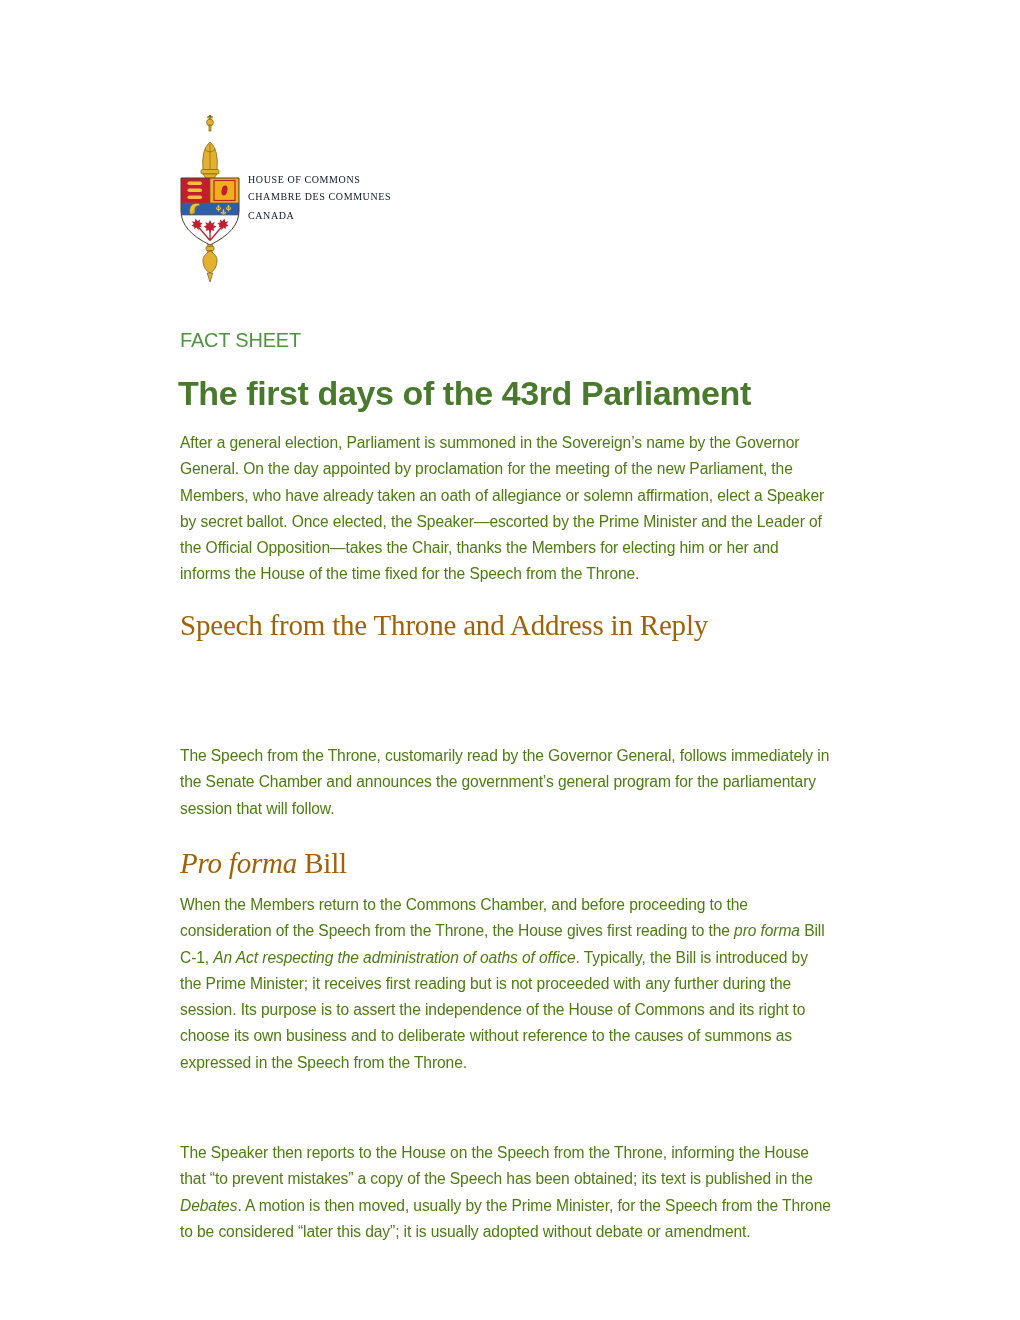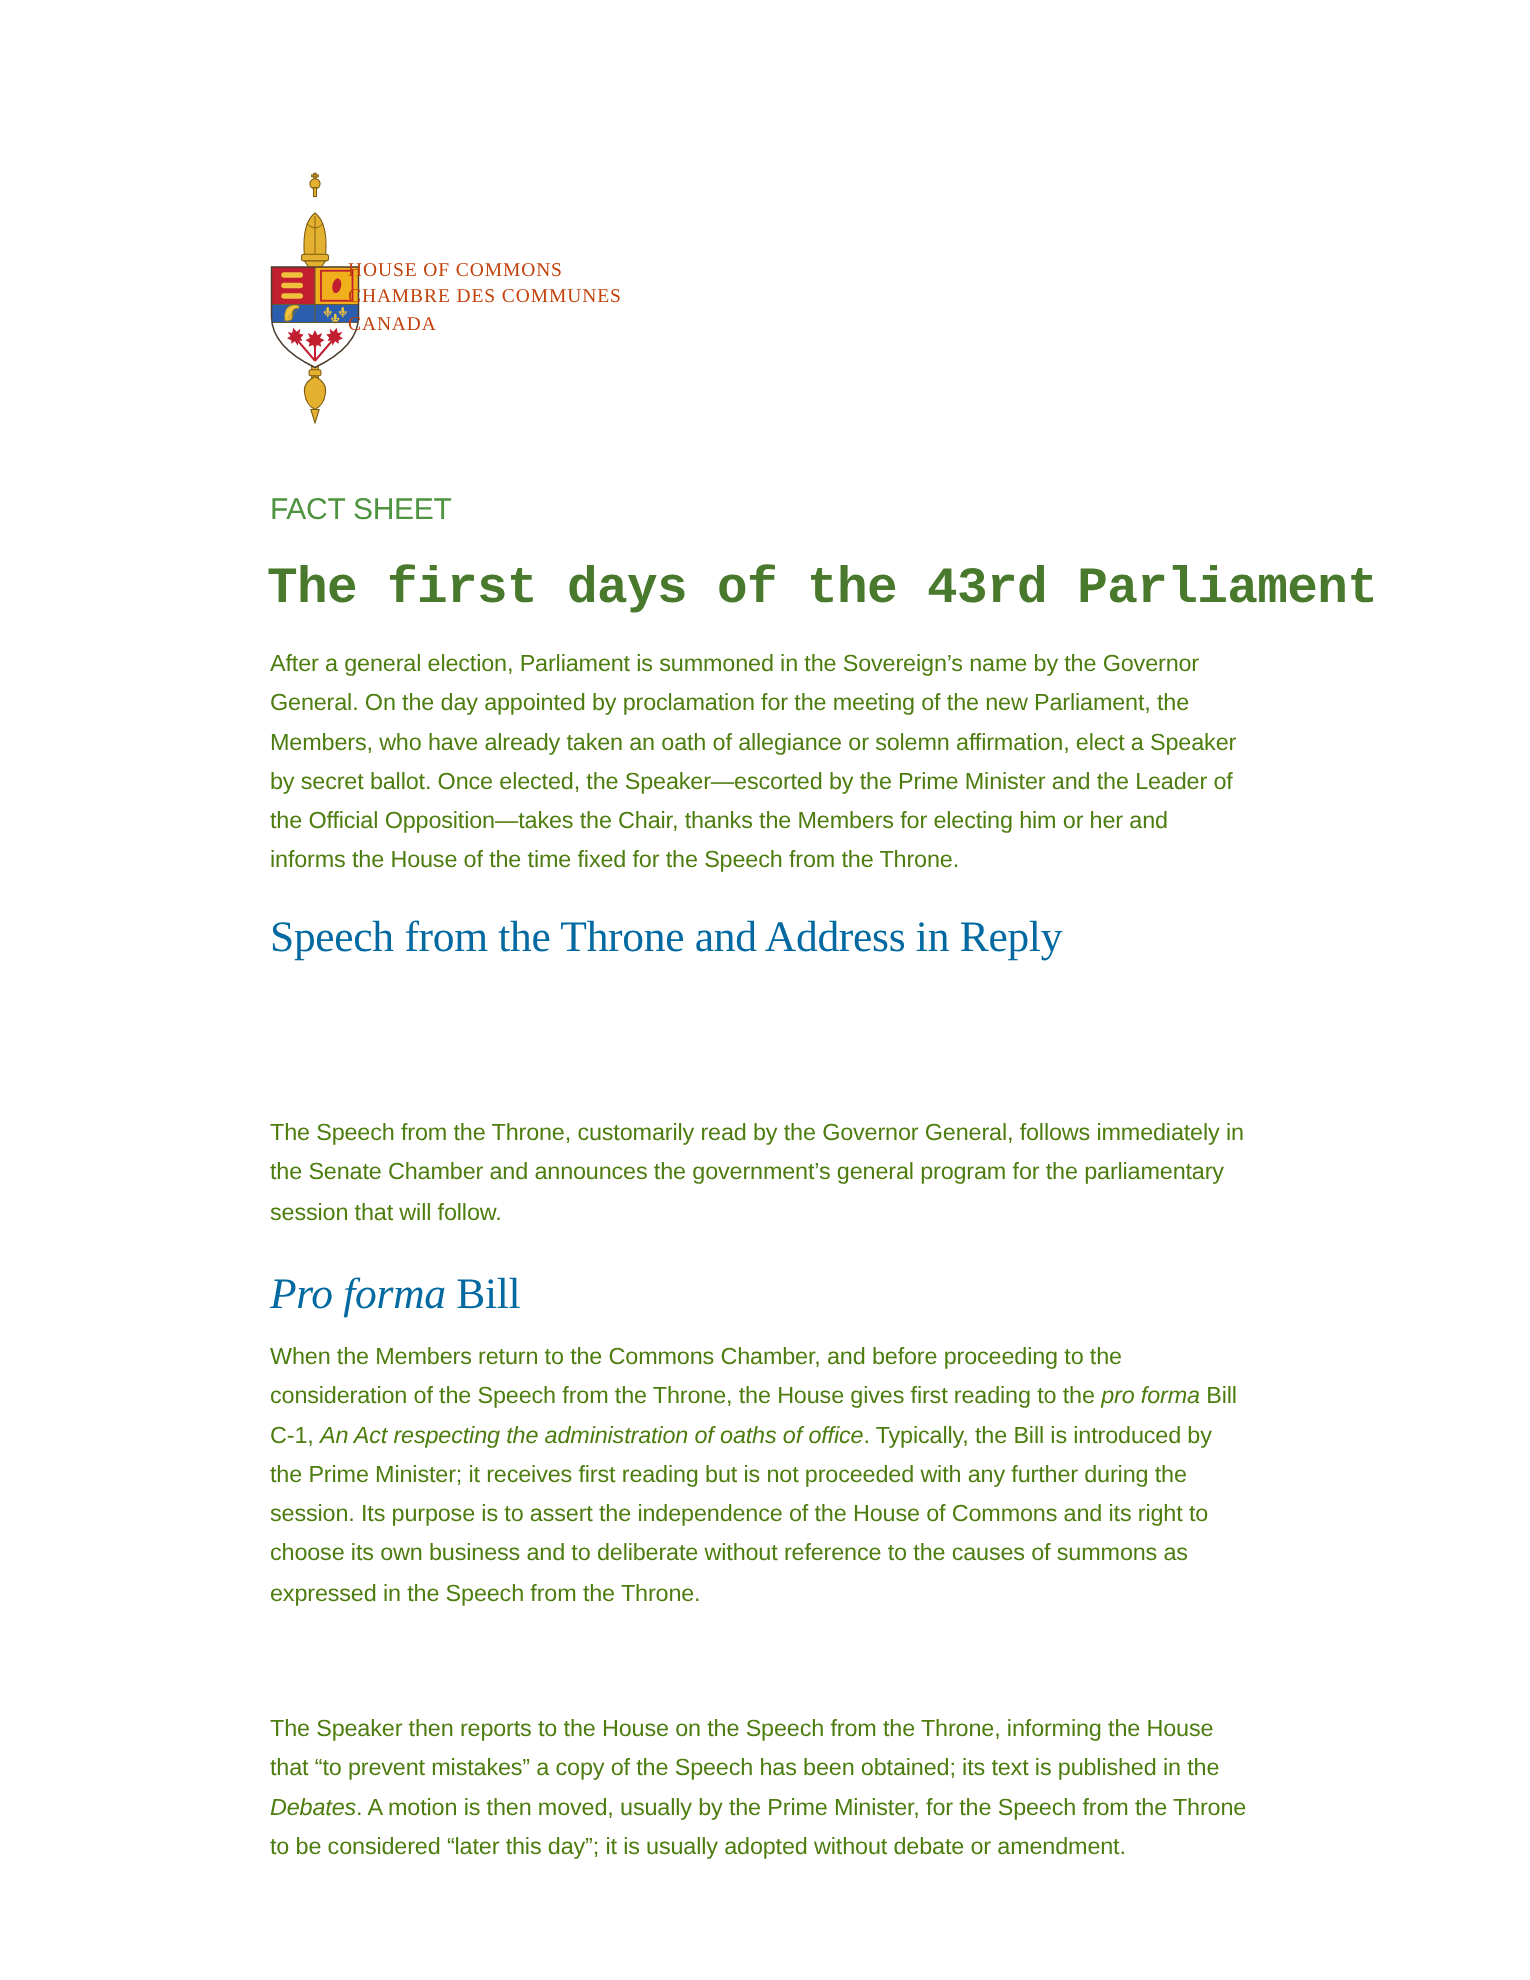--- a/index.html
+++ b/index.html
@@ -1,30 +1,30 @@
 <!DOCTYPE html>
 <html><head>
 <meta charset="utf-8">
 <style>
   html,body{margin:0;padding:0;background:#ffffff;}
   body{width:1020px;height:1320px;position:relative;font-family:"Liberation Sans",sans-serif;}
   .page{position:absolute;inset:0;background:#ffffff;overflow:hidden;}
 
   .logo{position:absolute;left:176px;top:113px;display:flex;}
   .logo svg{display:block;}
-  .logo-text{position:absolute;left:56px;top:59px;font-family:"Liberation Serif",serif;
-             color:#c2410c;font-size:13px;letter-spacing:0.6px;line-height:16.5px;white-space:nowrap;}
+  .logo-text{position:absolute;left:72px;top:59px;font-family:"Liberation Serif",serif;
+             color:#0f172a;font-size:10px;letter-spacing:0.6px;line-height:16.5px;white-space:nowrap;}
   .logo-country{margin-top:3px;}
 
   .kicker{position:absolute;left:180px;top:327px;font-size:20px;line-height:26px;
           color:#4e9340;letter-spacing:-0.2px;}
-  .doc-title{position:absolute;left:178px;top:372px;font-family:Liberation Mono, monospace;
+  .doc-title{position:absolute;left:178px;top:372px;font-family:Liberation Sans, sans-serif;
              font-weight:bold;font-size:34px;line-height:42px;letter-spacing:-0.4px;color:#49792c;white-space:nowrap;}
   .h2{position:absolute;left:180px;font-family:"Liberation Serif",serif;font-weight:normal;
-      font-size:29px;line-height:36px;letter-spacing:-0.2px;color:#0369a1;white-space:nowrap;}
+      font-size:29px;line-height:36px;letter-spacing:-0.2px;color:#a16207;white-space:nowrap;}
   .h2a{top:607px;}
   .h3{top:845px;}
   .h2b{top:1090px;}
 
   .para{position:absolute;left:180px;width:780px;font-size:15.6px;line-height:26.3px;
         letter-spacing:-0.1px;color:#4d7c0f;white-space:pre-line;}
   .p1{top:430px;}
   .p2{top:648px;}
   .p3{top:743px;}
   .p4{top:892px;}

